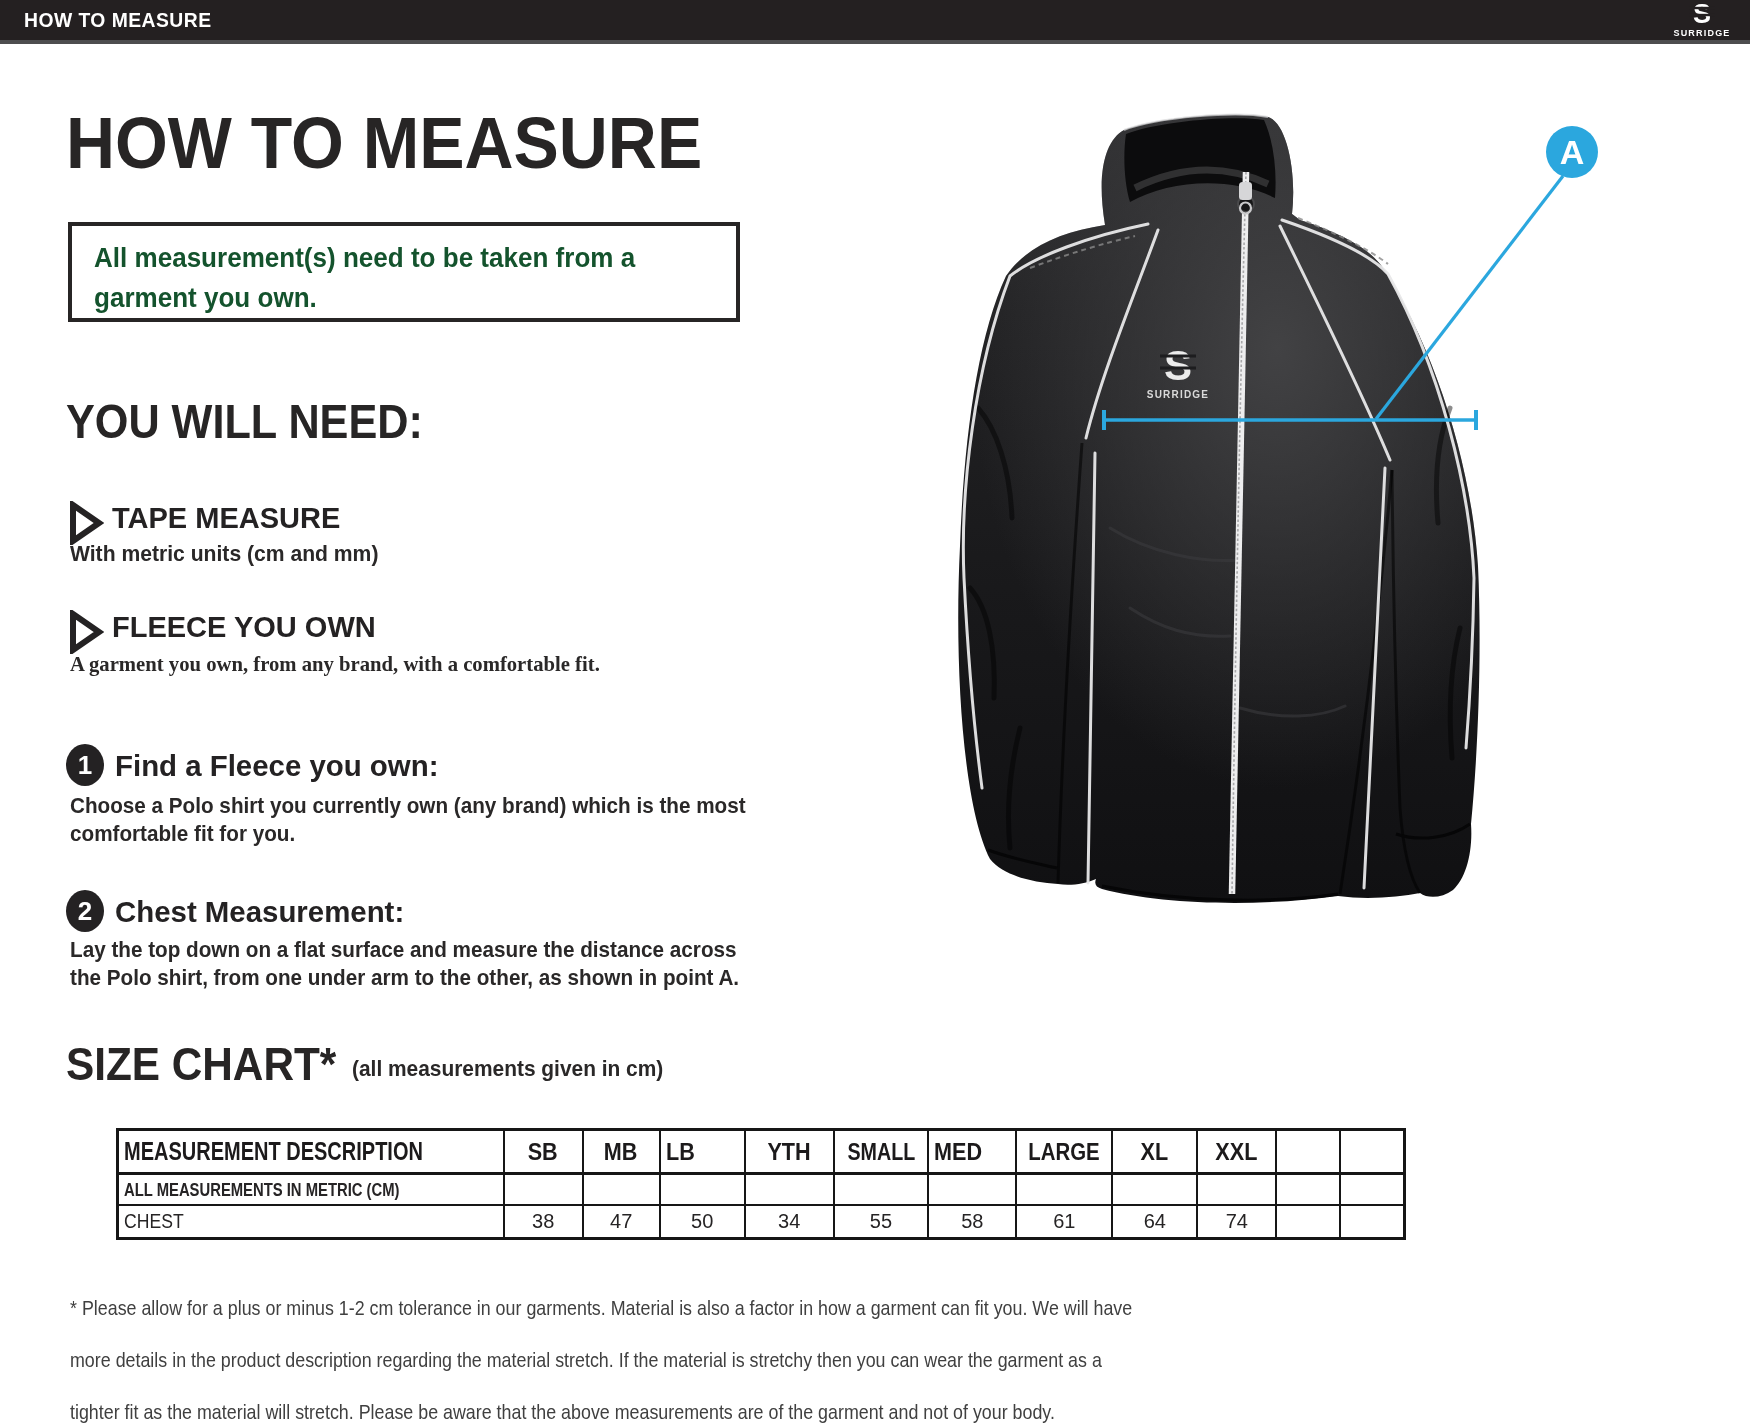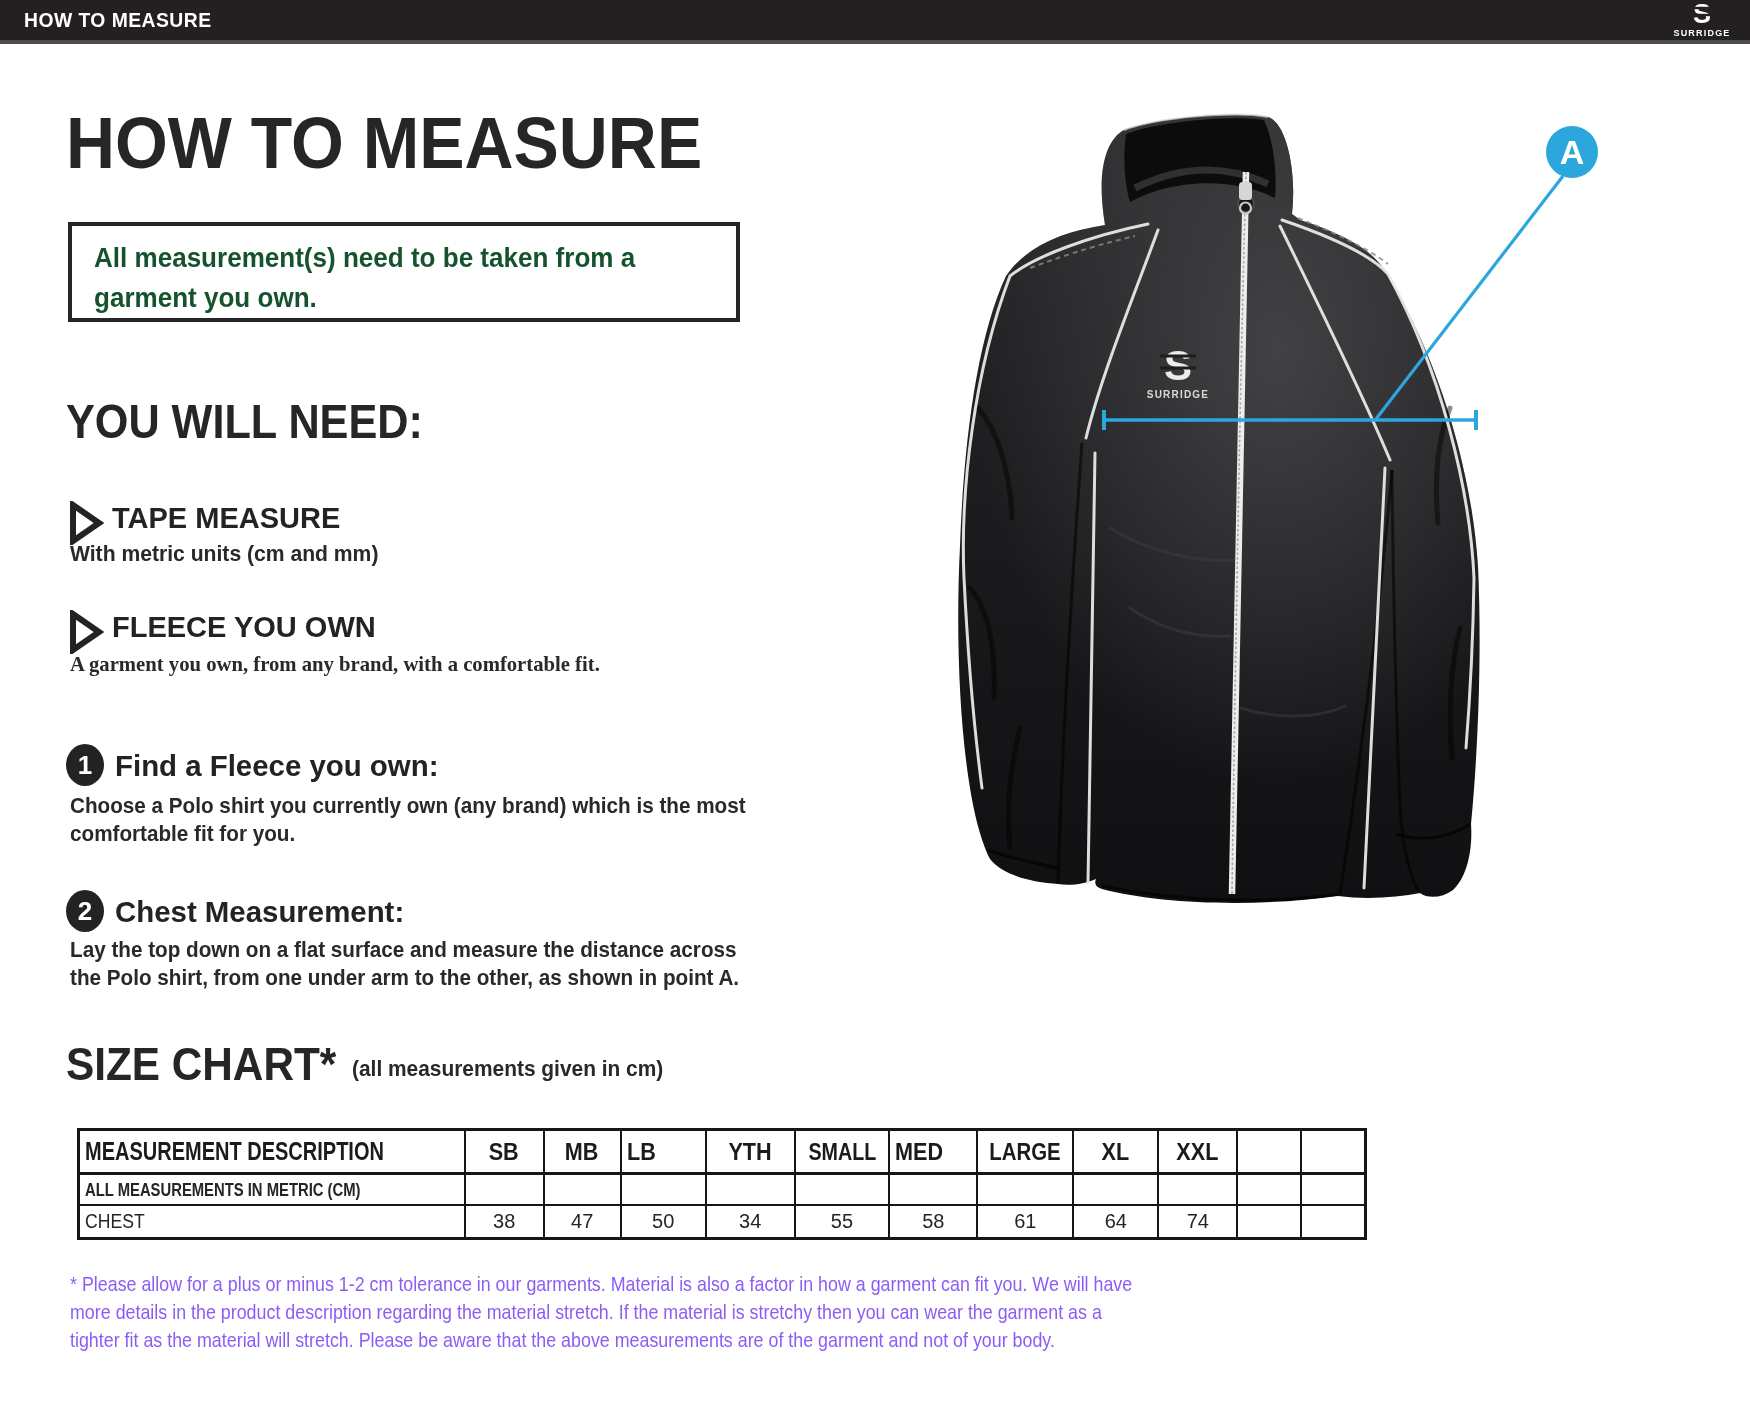--- a/index.html
+++ b/index.html
@@ -29,28 +29,28 @@
          line-height:42px;font-size:26px;font-weight:bold;}
   .step-title{font-size:30px;font-weight:bold;color:#242223;line-height:1.1;}
   .step-desc{font-size:22px;font-weight:bold;color:#2a2828;line-height:27.5px;}
 
   .h3{left:66px;top:1040px;font-size:47px;font-weight:bold;color:#272525;line-height:1;}
   .h3sub{left:352px;top:1056px;font-size:22px;font-weight:bold;color:#2a2828;}
 
   
   table.size{border-collapse:collapse;table-layout:fixed;background:#fff;}
   table.size td,table.size th{border:2px solid #161616;padding:0 5px;vertical-align:middle;overflow:hidden;}
-  table.size{border:3px solid #161616;}
+  table.size{border:3px solid #161616;margin-left:39px;}
   tr.hdr td{height:41px;border-bottom:3px solid #161616;font-weight:bold;font-size:24px;color:#1c1a1b;}
   tr.r2 td{height:29px;font-size:19px;}
   tr.r3 td{height:31px;font-size:20px;}
   .cc{text-align:center;}
   .cl{text-align:left;}
 
-  .footnote-line{font-size:21px;color:#8b5cf6;line-height:28px;white-space:pre;}
+  .footnote-line{font-size:21px;color:#404040;line-height:28px;white-space:pre;margin-top:24px;}
 
   svg text{font-family:"Liberation Sans",sans-serif;}
 </style>
 </head>
 <body>
 
 <div class="page">
 
   <div class="abs topbar">
     <div class="topbar-title"><span class="sx" style="transform:scaleX(.92)">HOW TO MEASURE</span></div>

